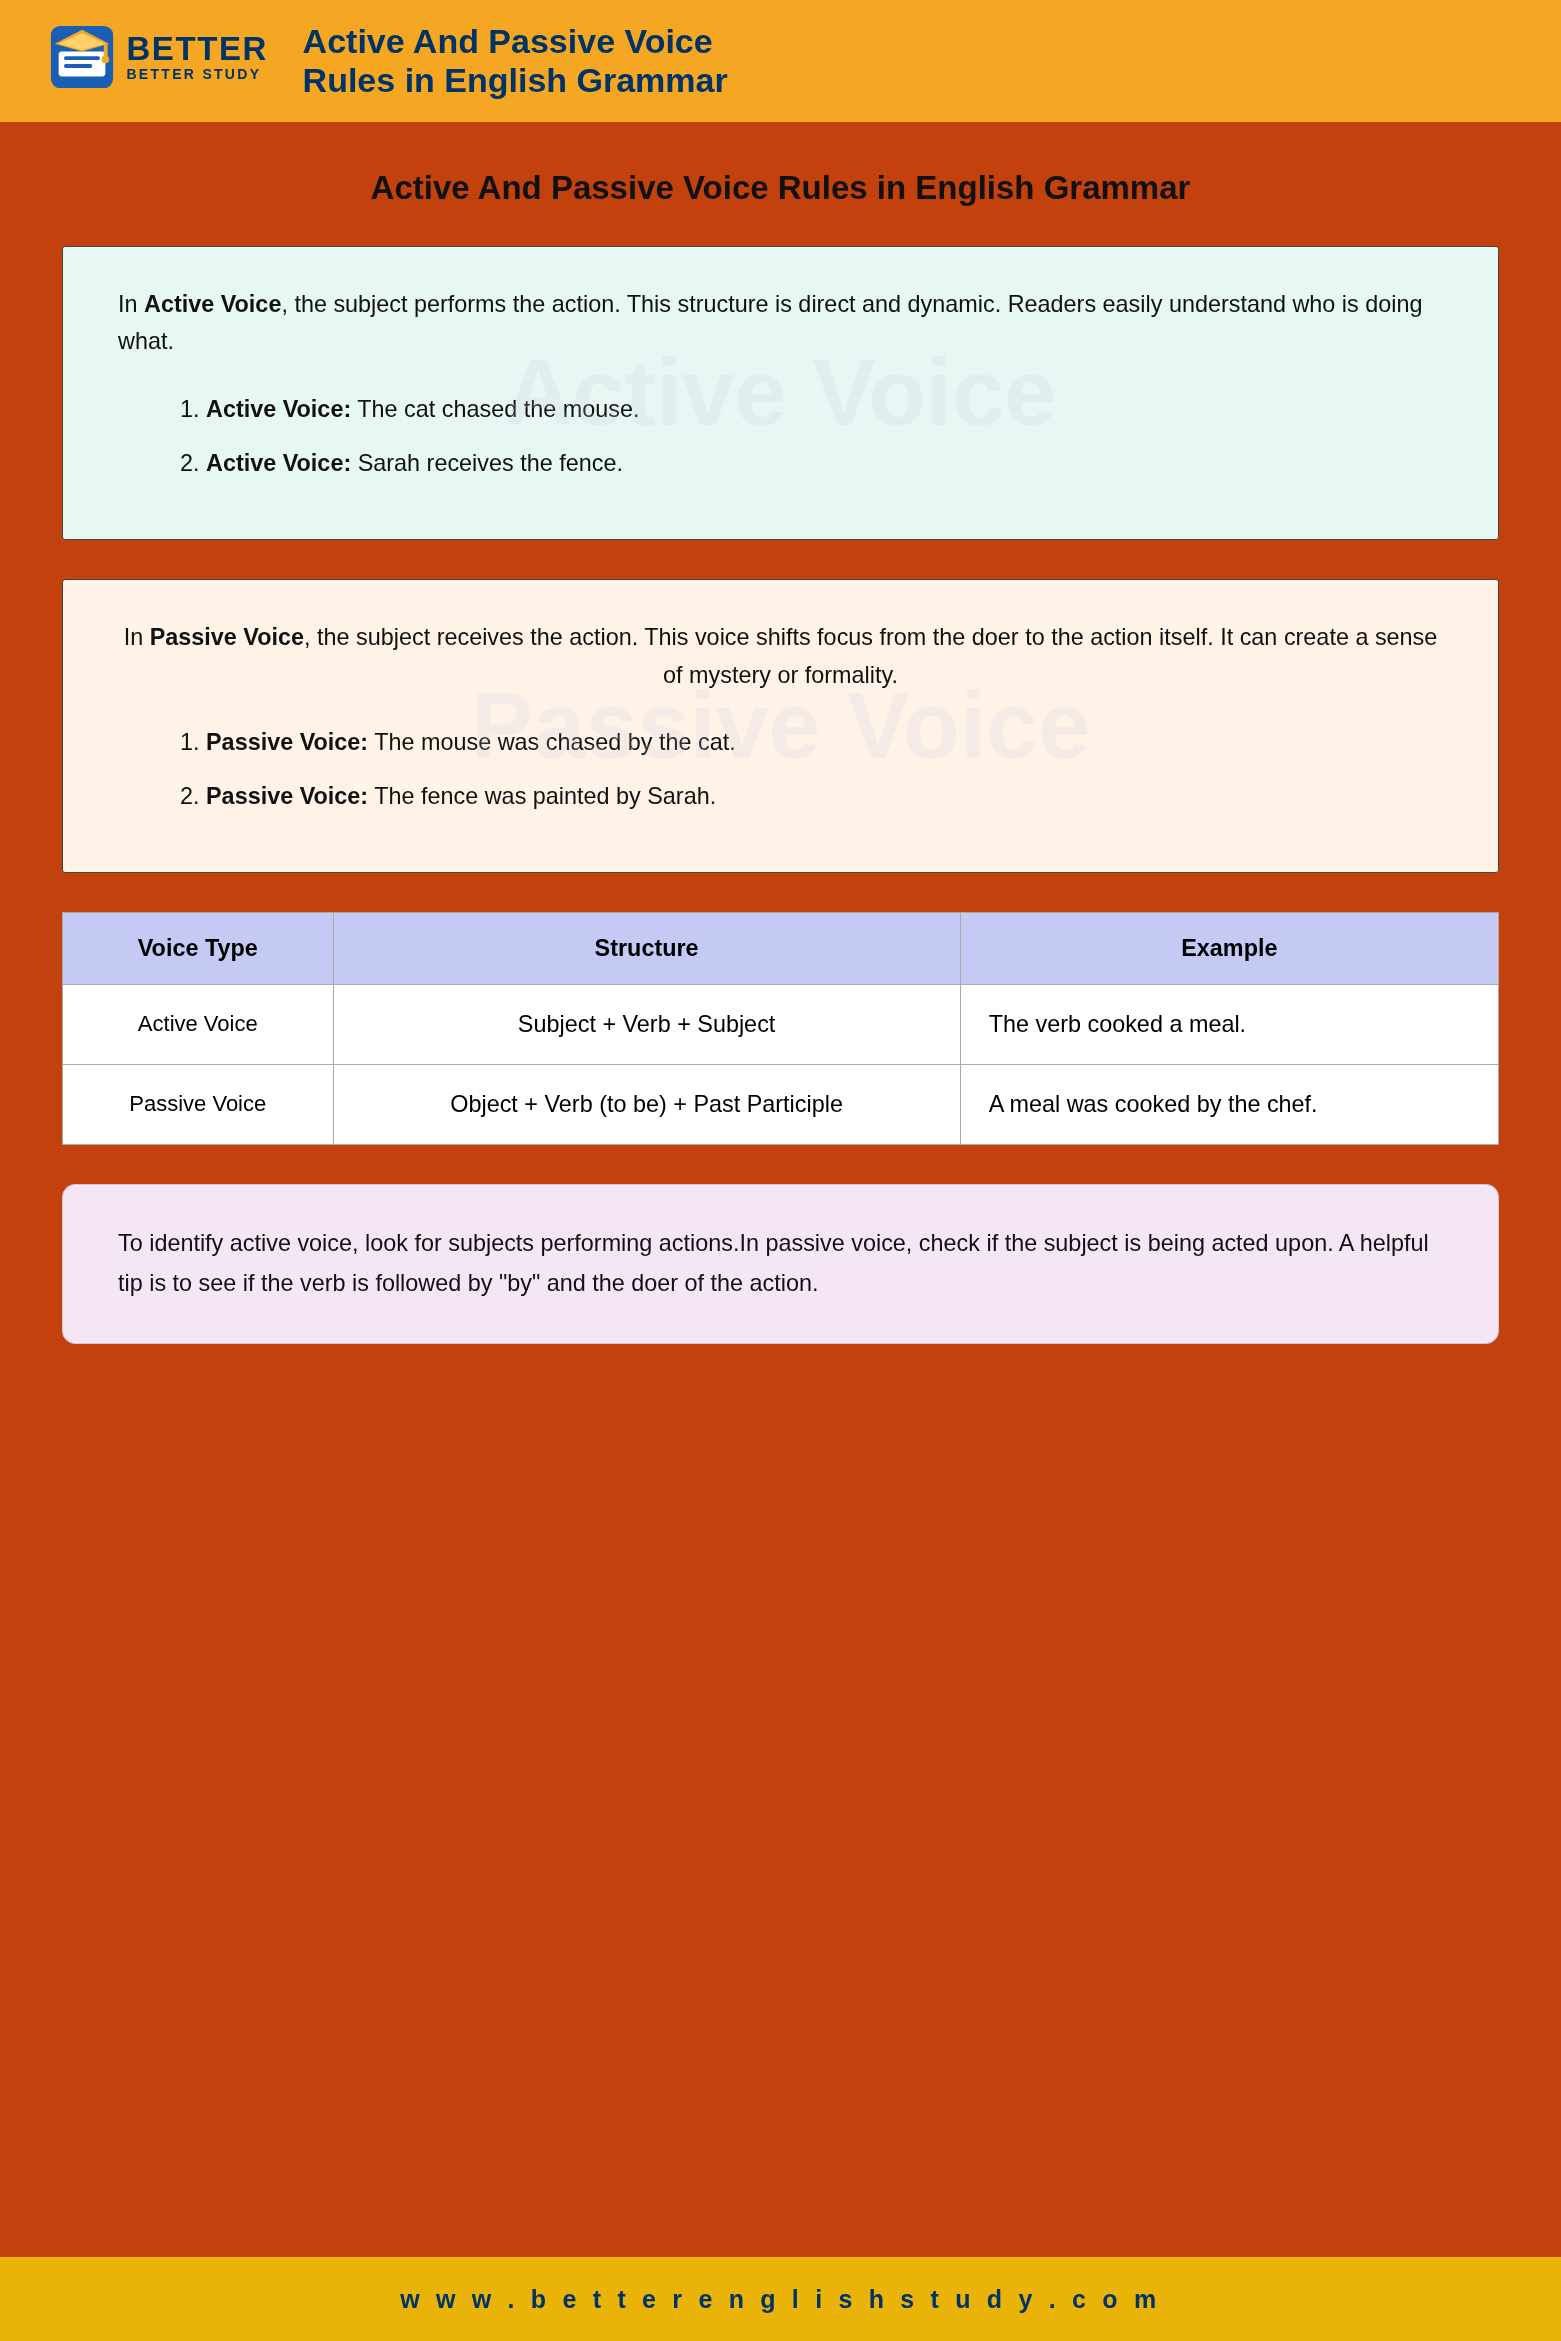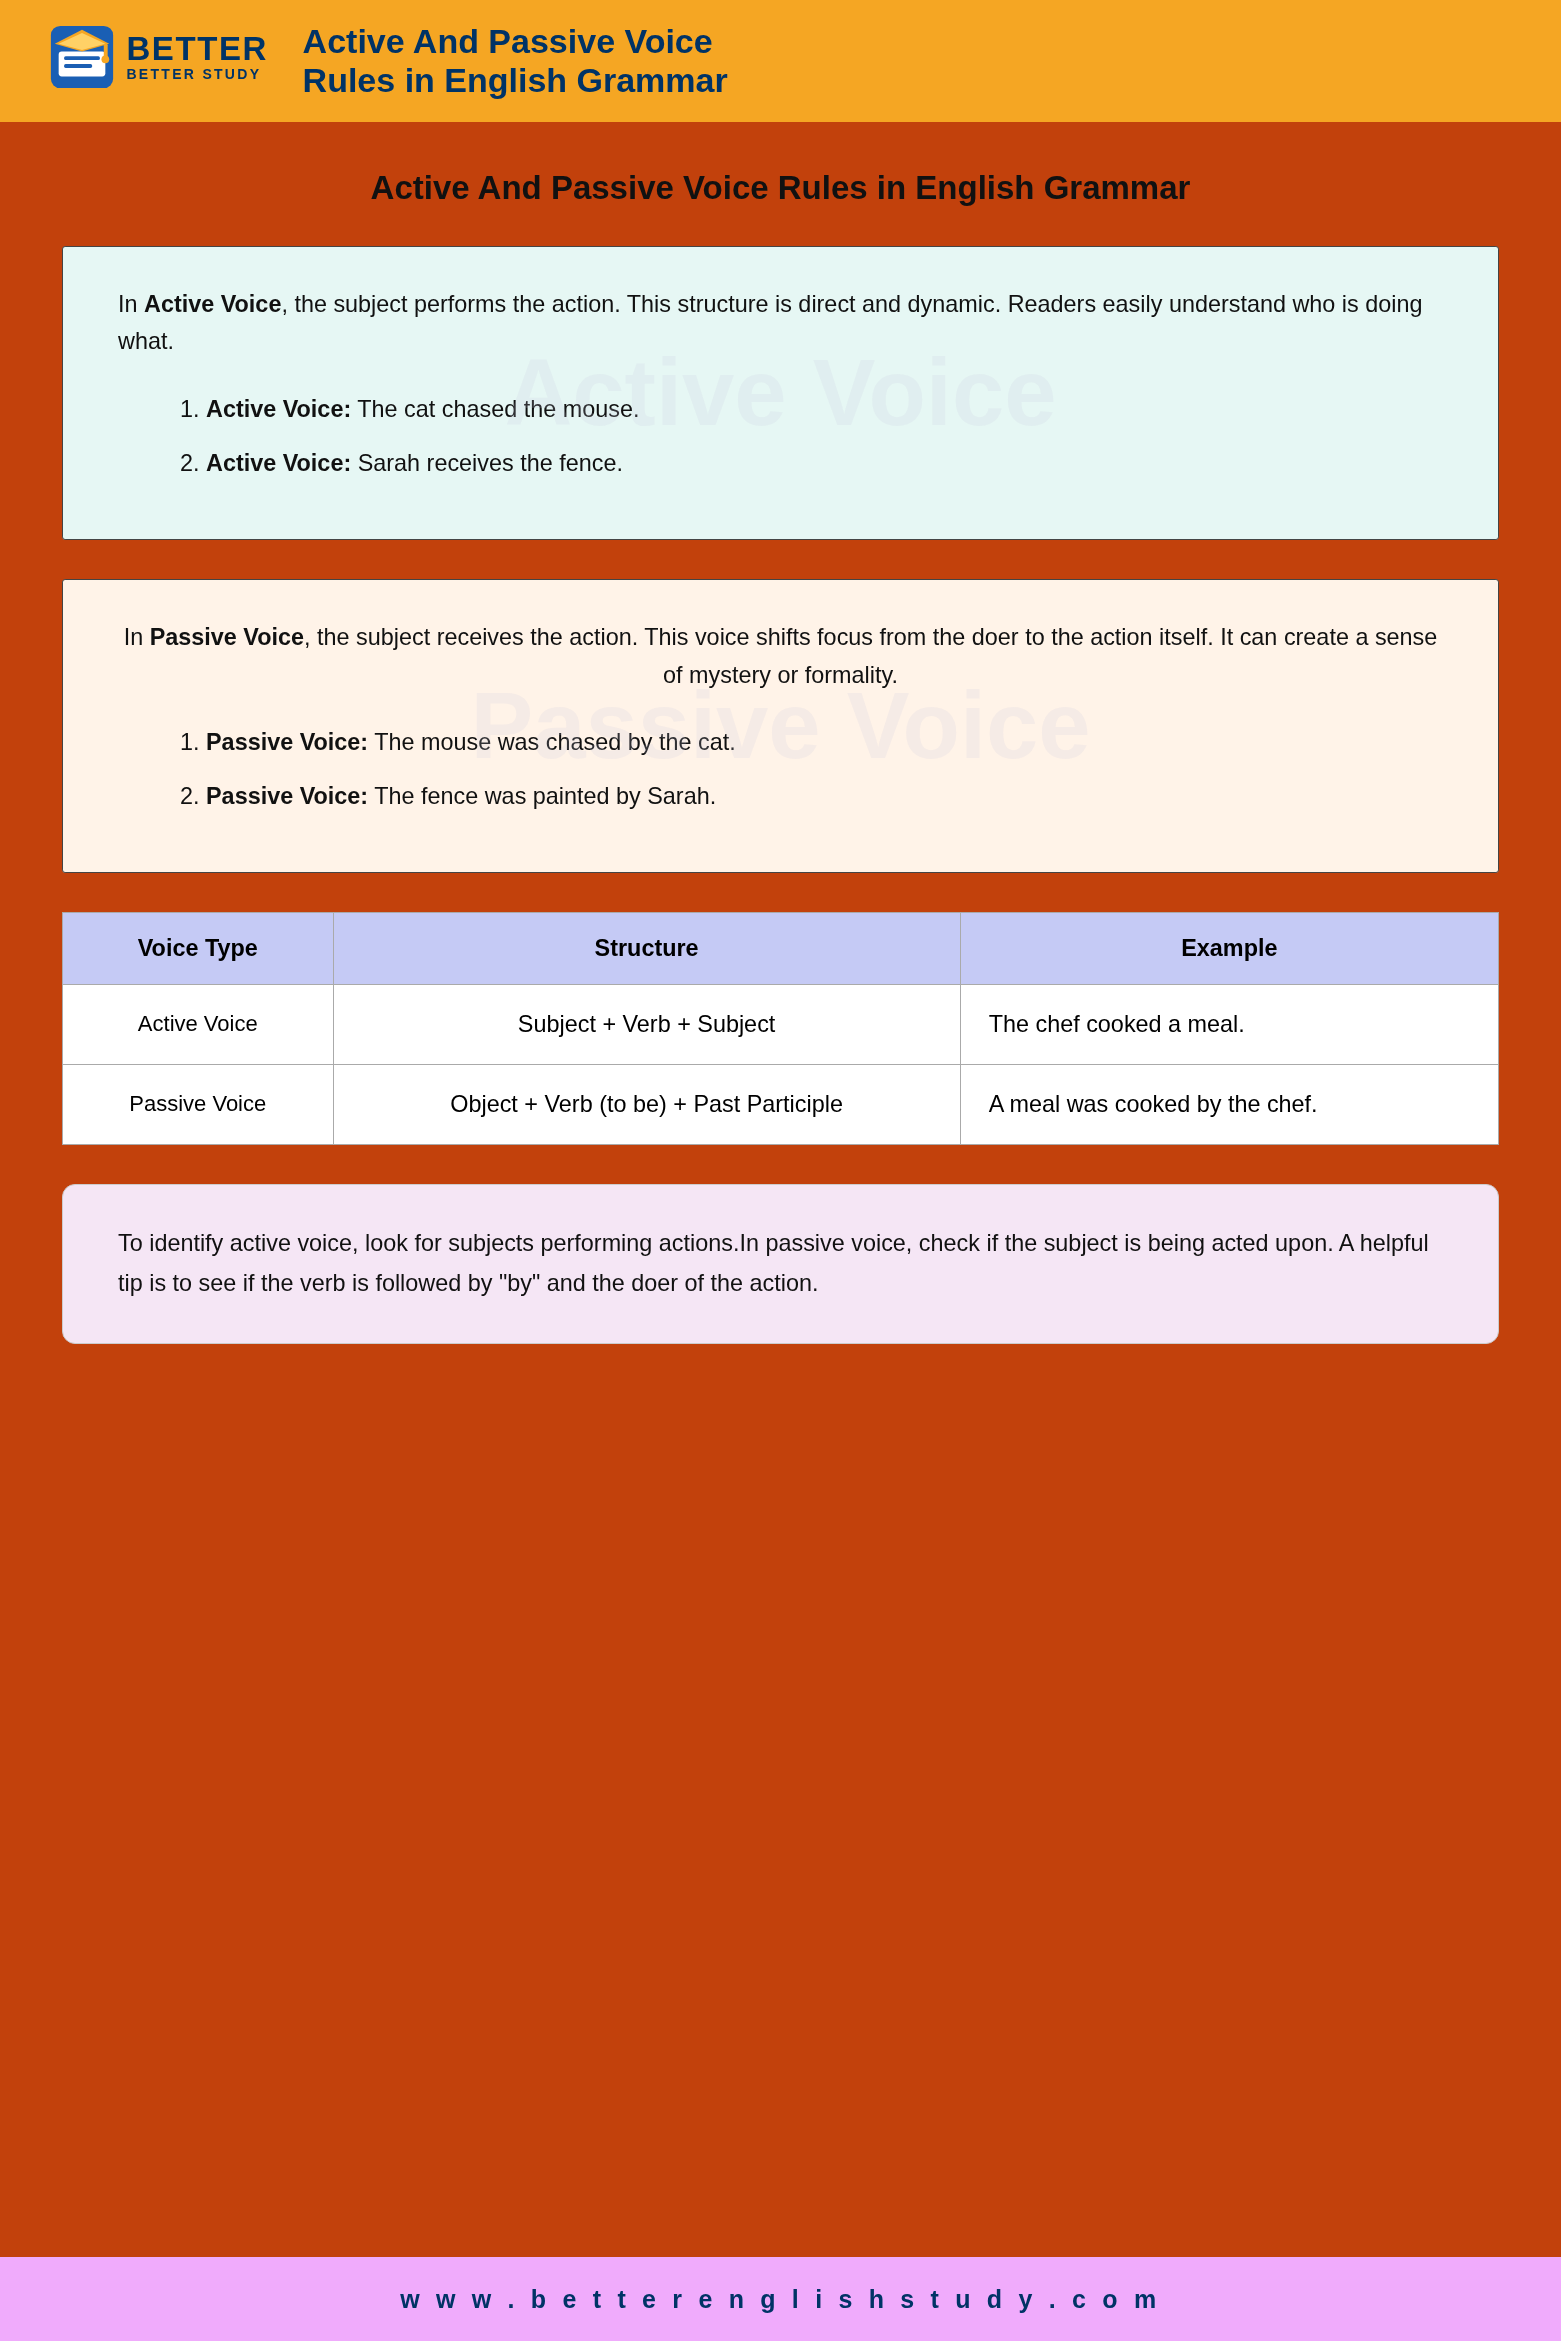--- a/index.html
+++ b/index.html
@@ -220,21 +220,21 @@
       border-radius: 13px;
       padding: 39px 55px;
       margin-bottom: 39px;
       font-size: 23.4px;
       color: #111;
       line-height: 1.7;
     }
 
     
     .footer {
-      background: #f0abfc;
+      background: #eab308;
       padding: 28px 47px;
       text-align: center;
     }
 
     .footer-text {
       font-size: 25px;
       font-weight: 700;
       color: #003366;
       letter-spacing: 4.7px;
     }
@@ -314,21 +314,21 @@
       <tr>
         <th>Voice Type</th>
         <th>Structure</th>
         <th>Example</th>
       </tr>
     </thead>
     <tbody>
       <tr>
         <td class="col-voice">Active Voice</td>
         <td class="col-structure">Subject + Verb + Subject</td>
-        <td class="col-example">The chef cooked a meal.</td>
+        <td class="col-example">The verb cooked a meal.</td>
       </tr>
       <tr>
         <td class="col-voice">Passive Voice</td>
         <td class="col-structure">Object + Verb (to be) + Past Participle</td>
         <td class="col-example">A meal was cooked by the chef.</td>
       </tr>
     </tbody>
   </table>
 
   <div class="tip-box">

